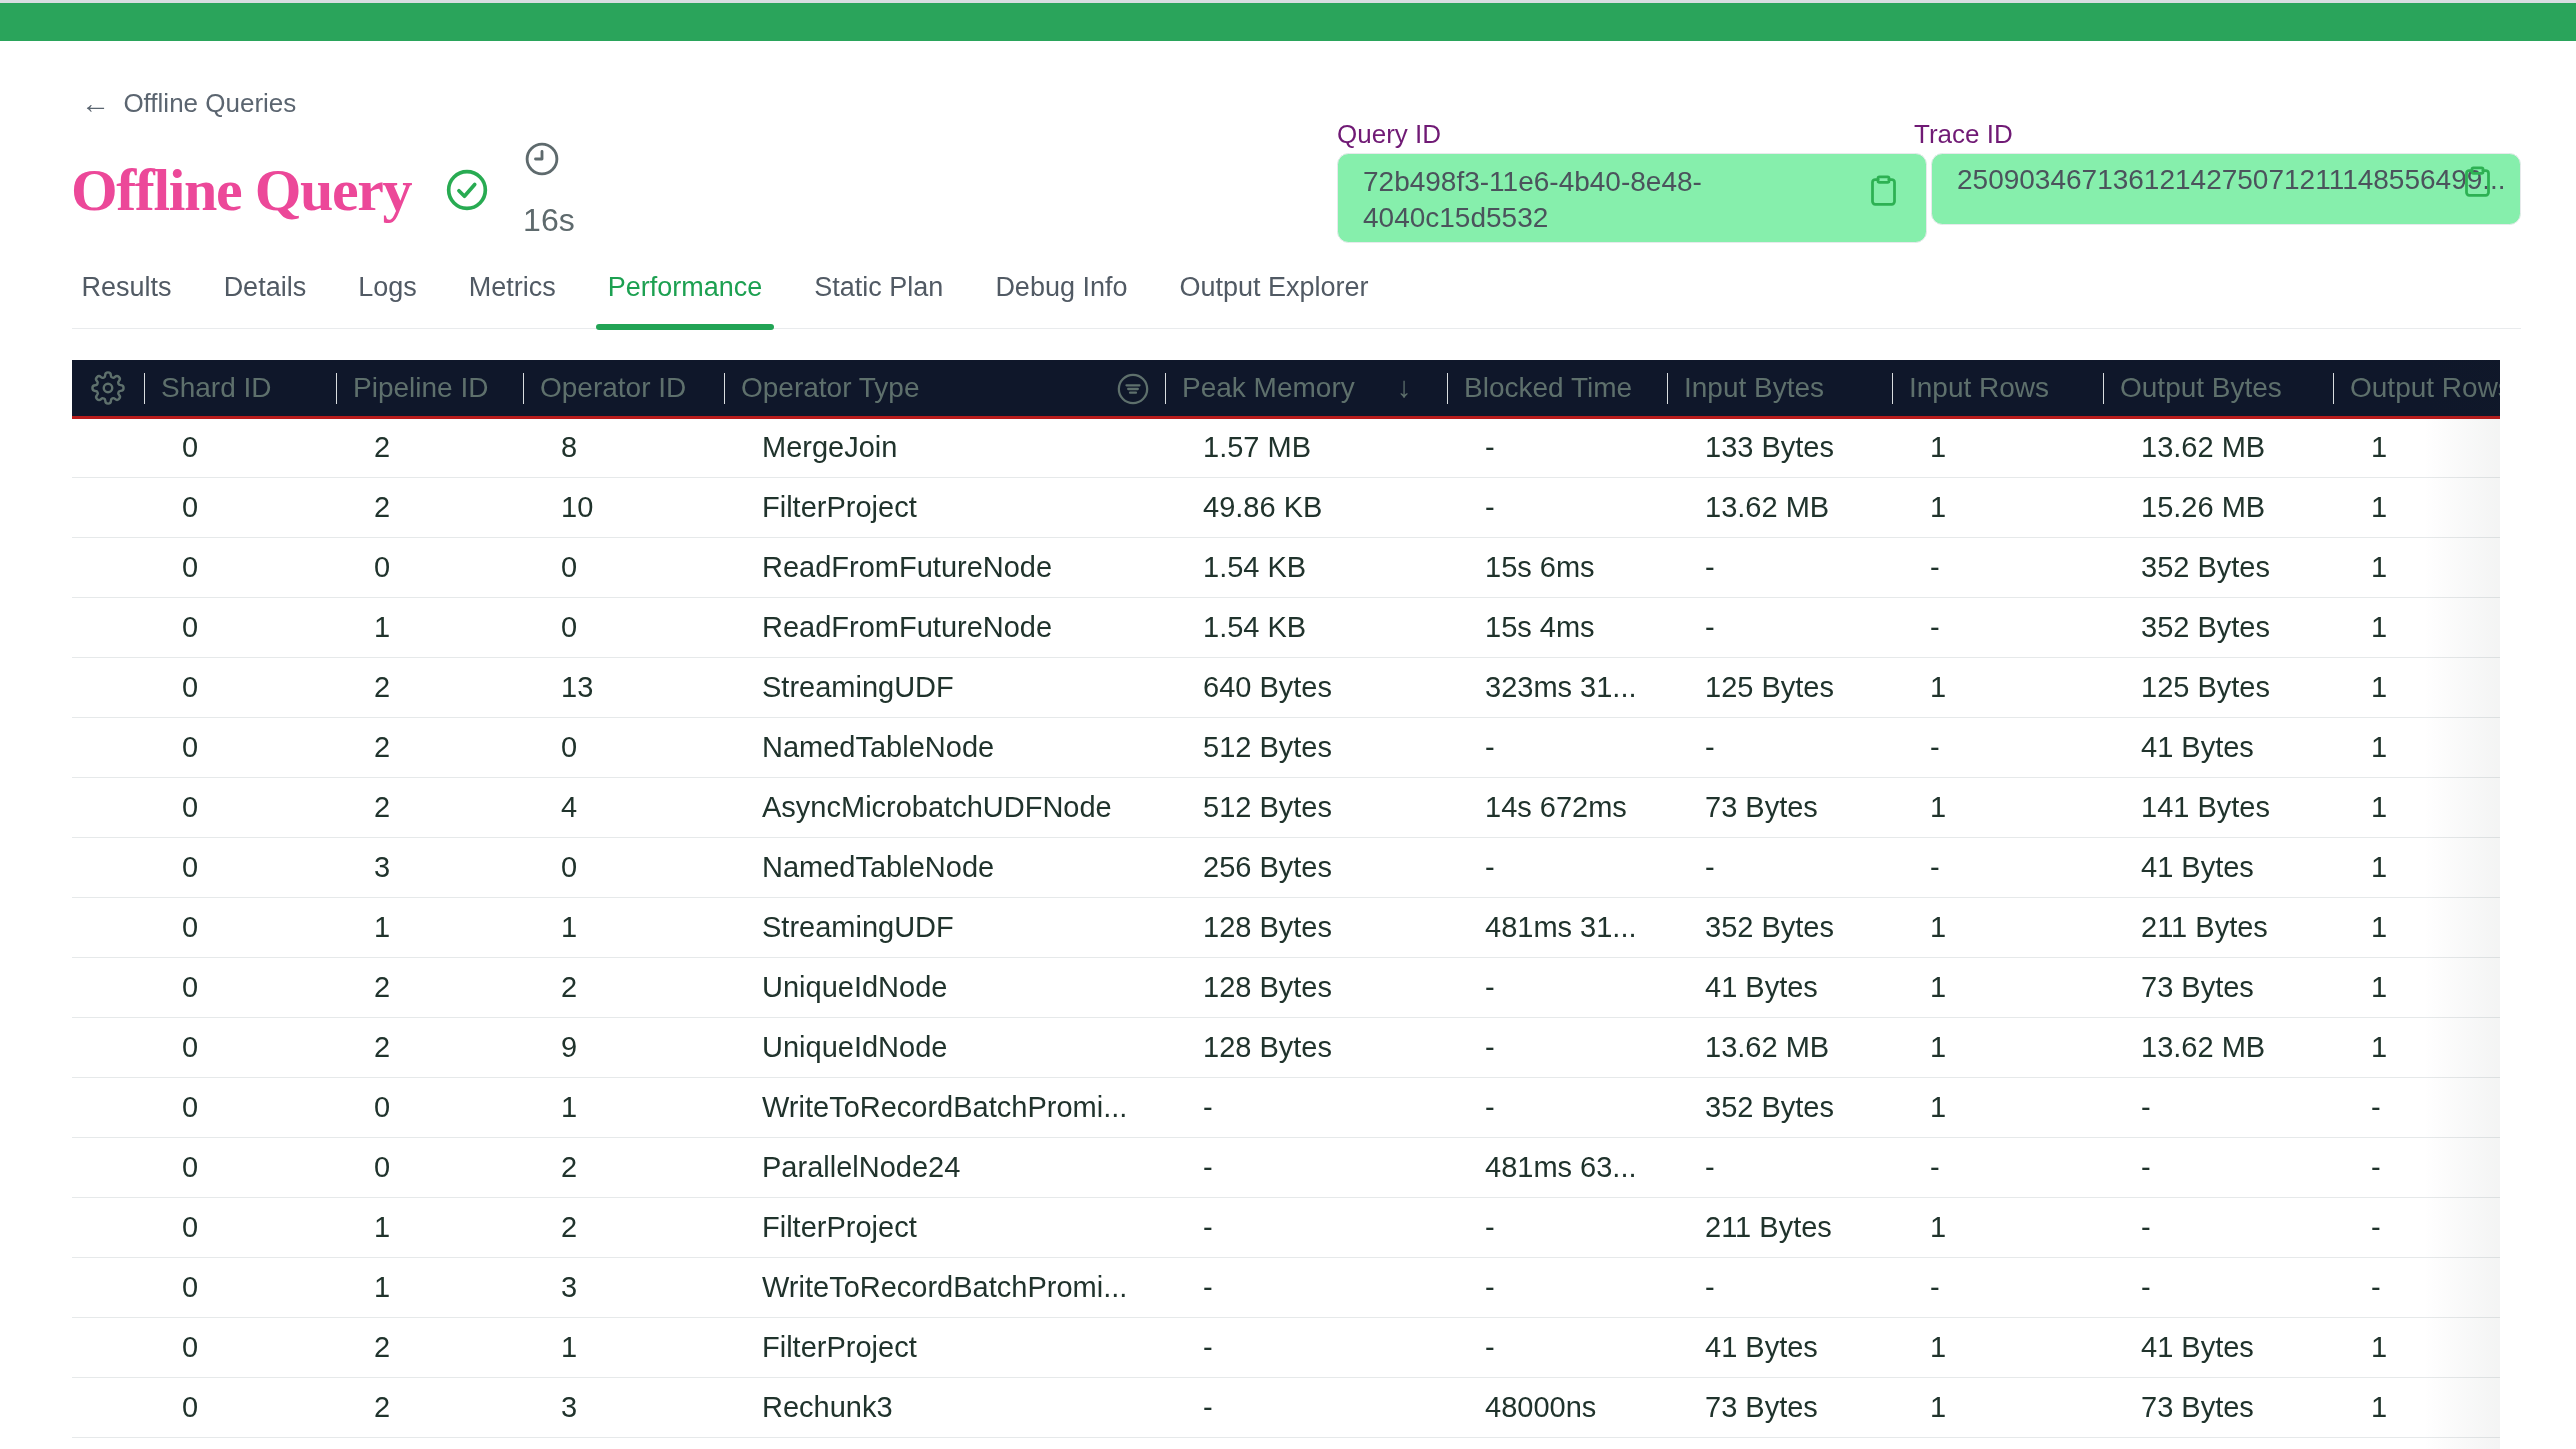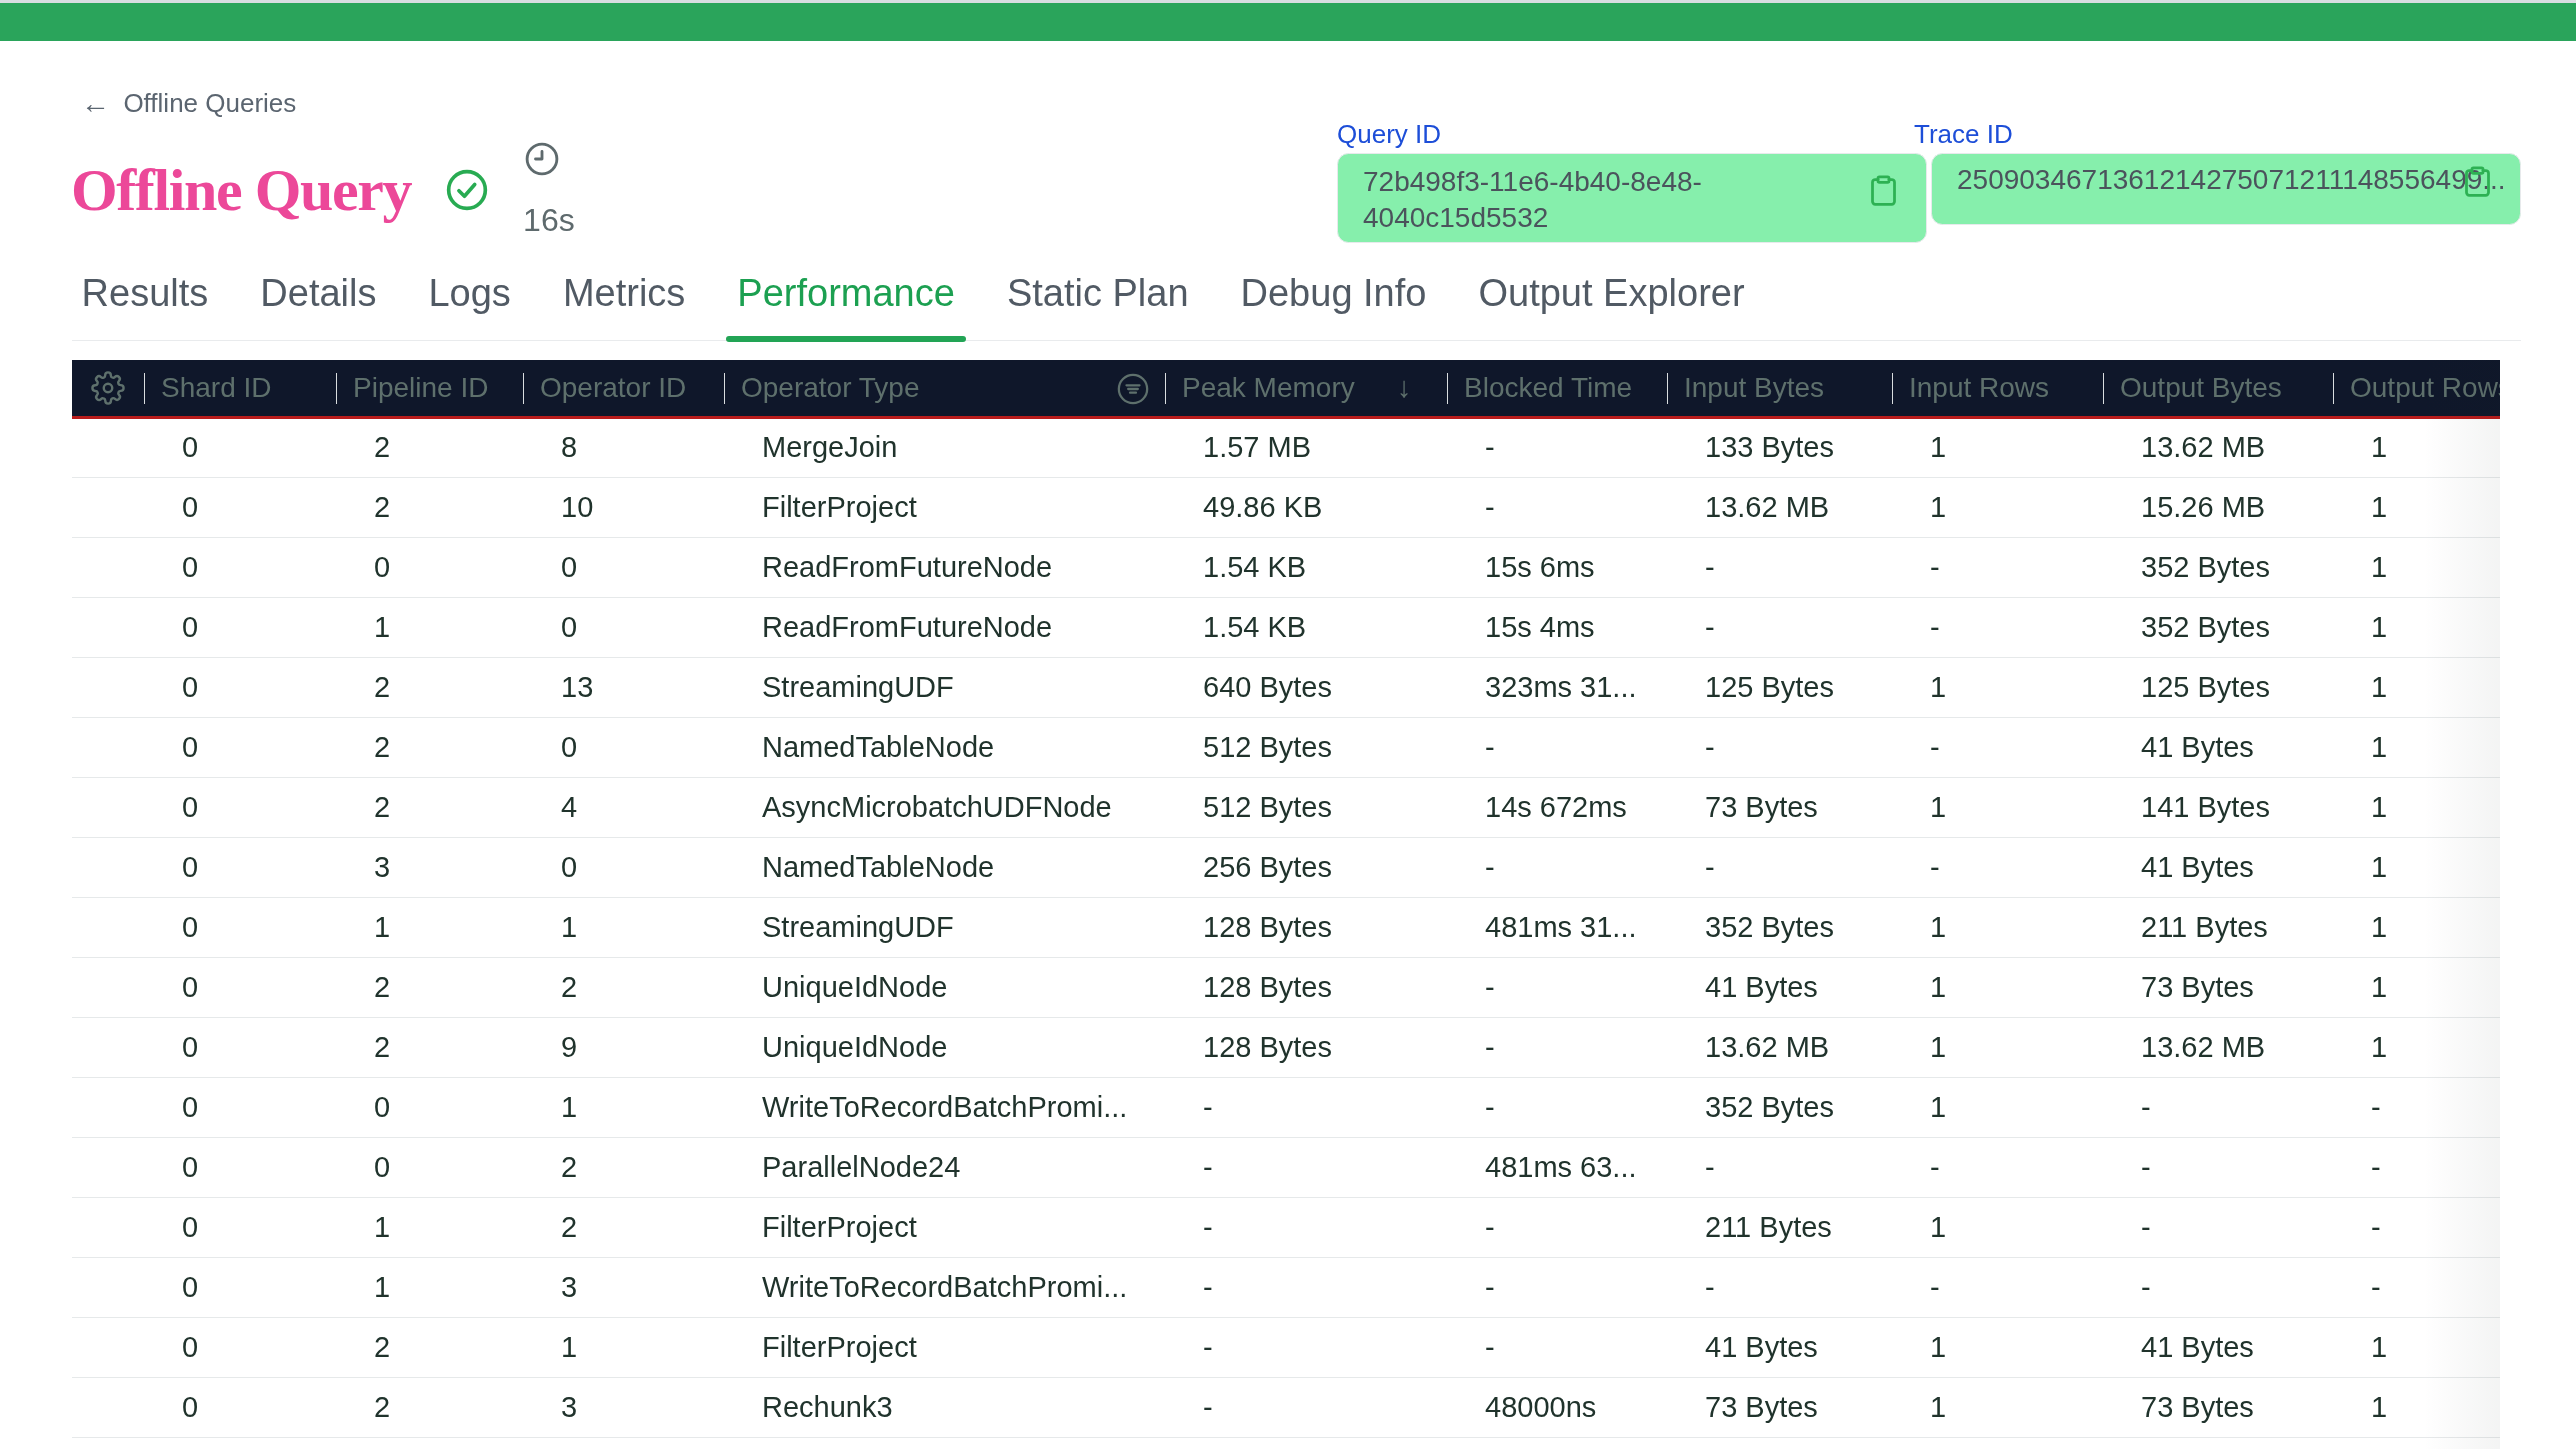--- a/index.html
+++ b/index.html
@@ -18,39 +18,39 @@
   }
   .breadcrumb .arrow { font-size:29px; line-height:1; }
 
   .title-row { position:absolute; left:71px; top:140px; display:flex; align-items:center; gap:34px; }
   .page-title { font-size:60px; font-weight:700; color:#ec4899; letter-spacing:-1.4px; line-height:1;font-family:Liberation Serif, serif; }
   .status-icon svg { width:44px; height:44px; display:block; }
   .duration { display:flex; align-items:flex-start; gap:24px;flex-direction:column; }
   .duration svg { width:38px; height:38px; display:block; }
   .duration .dur-text { font-size:32px; color:#5e6a6d; }
 
-  .field-label { position:absolute; font-size:26px; color:#1d4ed8; }
+  .field-label { position:absolute; font-size:26px; color:#701a75; }
   .ql { left:1337px; top:119px; }
   .tl { left:1914px; top:119px; }
   .input-box {
     position:absolute; background:#86efac; border:1.9px solid #e7eaec; border-radius:11.5px;
     font-size:28px; color:#4b535c; line-height:36px;
   }
   .query-box { left:1337px; top:153px; width:590px; height:90px; padding:9.6px 105px 9.6px 25px; overflow:hidden; }
   .trace-box { left:1931px; top:153px; width:590px; height:72px; padding:7.7px 91px 7.7px 25px; white-space:nowrap; overflow:hidden; }
   .copy-btn { position:absolute; width:33px; height:33px; cursor:pointer; }
   .copy-btn svg { width:33px; height:33px; display:block; }
   .copy-q { right:21px; top:21px; }
   .copy-t { right:21px; top:10.5px; }
 
   .tabbar {
     position:absolute; left:72px; top:272px; width:2449px;
     display:flex; gap:52px; padding-left:9.6px; border-bottom:1.9px solid #e9ebed;
   }
-  .tab { font-size:38px; color:#515a64; padding-bottom:25px; position:relative; cursor:pointer; white-space:nowrap; }
+  .tab { font-size:27px; color:#515a64; padding-bottom:25px; position:relative; cursor:pointer; white-space:nowrap; }
   .tab.active { color:#1ca051; }
   .tab.active::after {
     content:""; position:absolute; left:-11.5px; right:-11.5px; bottom:-1.9px; height:5.7px;
     background:#22a455; border-radius:3.8px;
   }
 
   .table-wrap { position:absolute; left:72px; top:360px; width:2428px; height:1090px; overflow:hidden; }
   table { width:2428px; table-layout:fixed; border-collapse:collapse; }
   thead th {
     height:57px; background:#0f172a; font-weight:400; font-size:28px; color:#5e706c;

